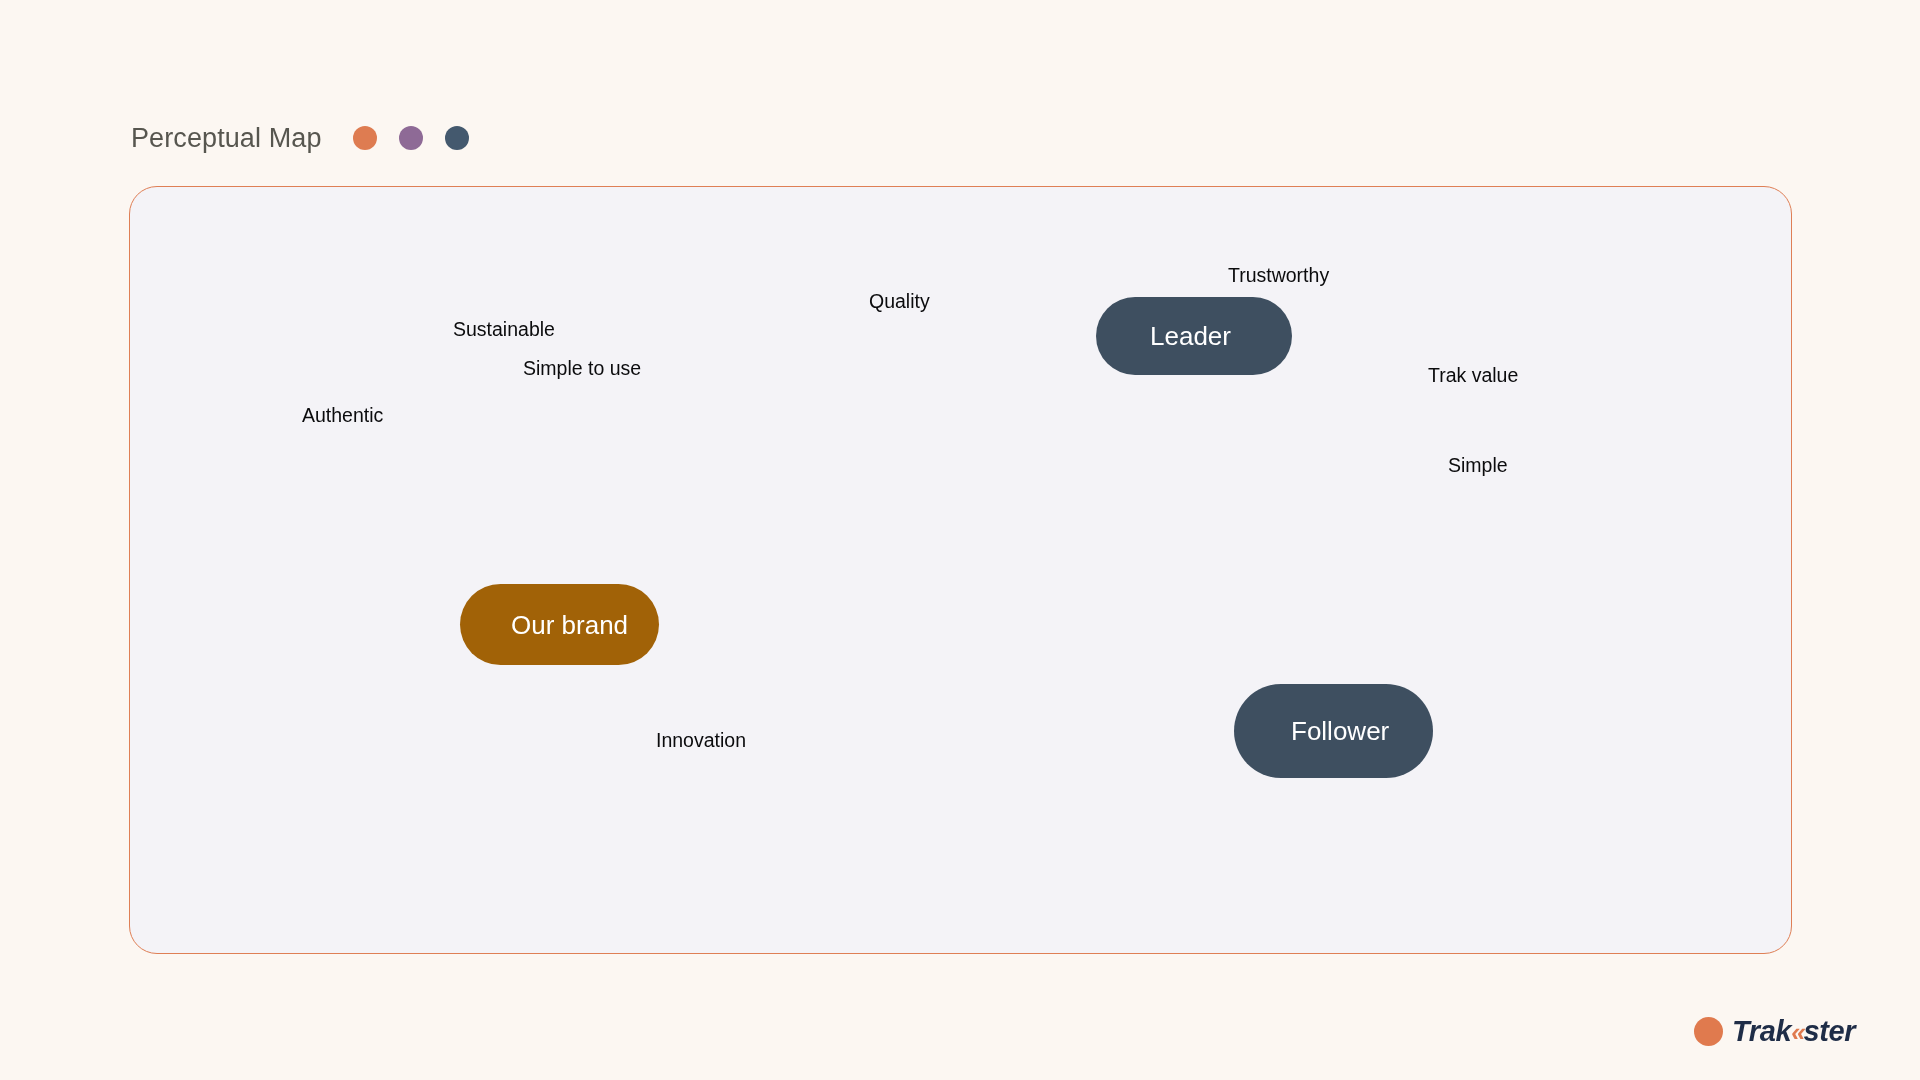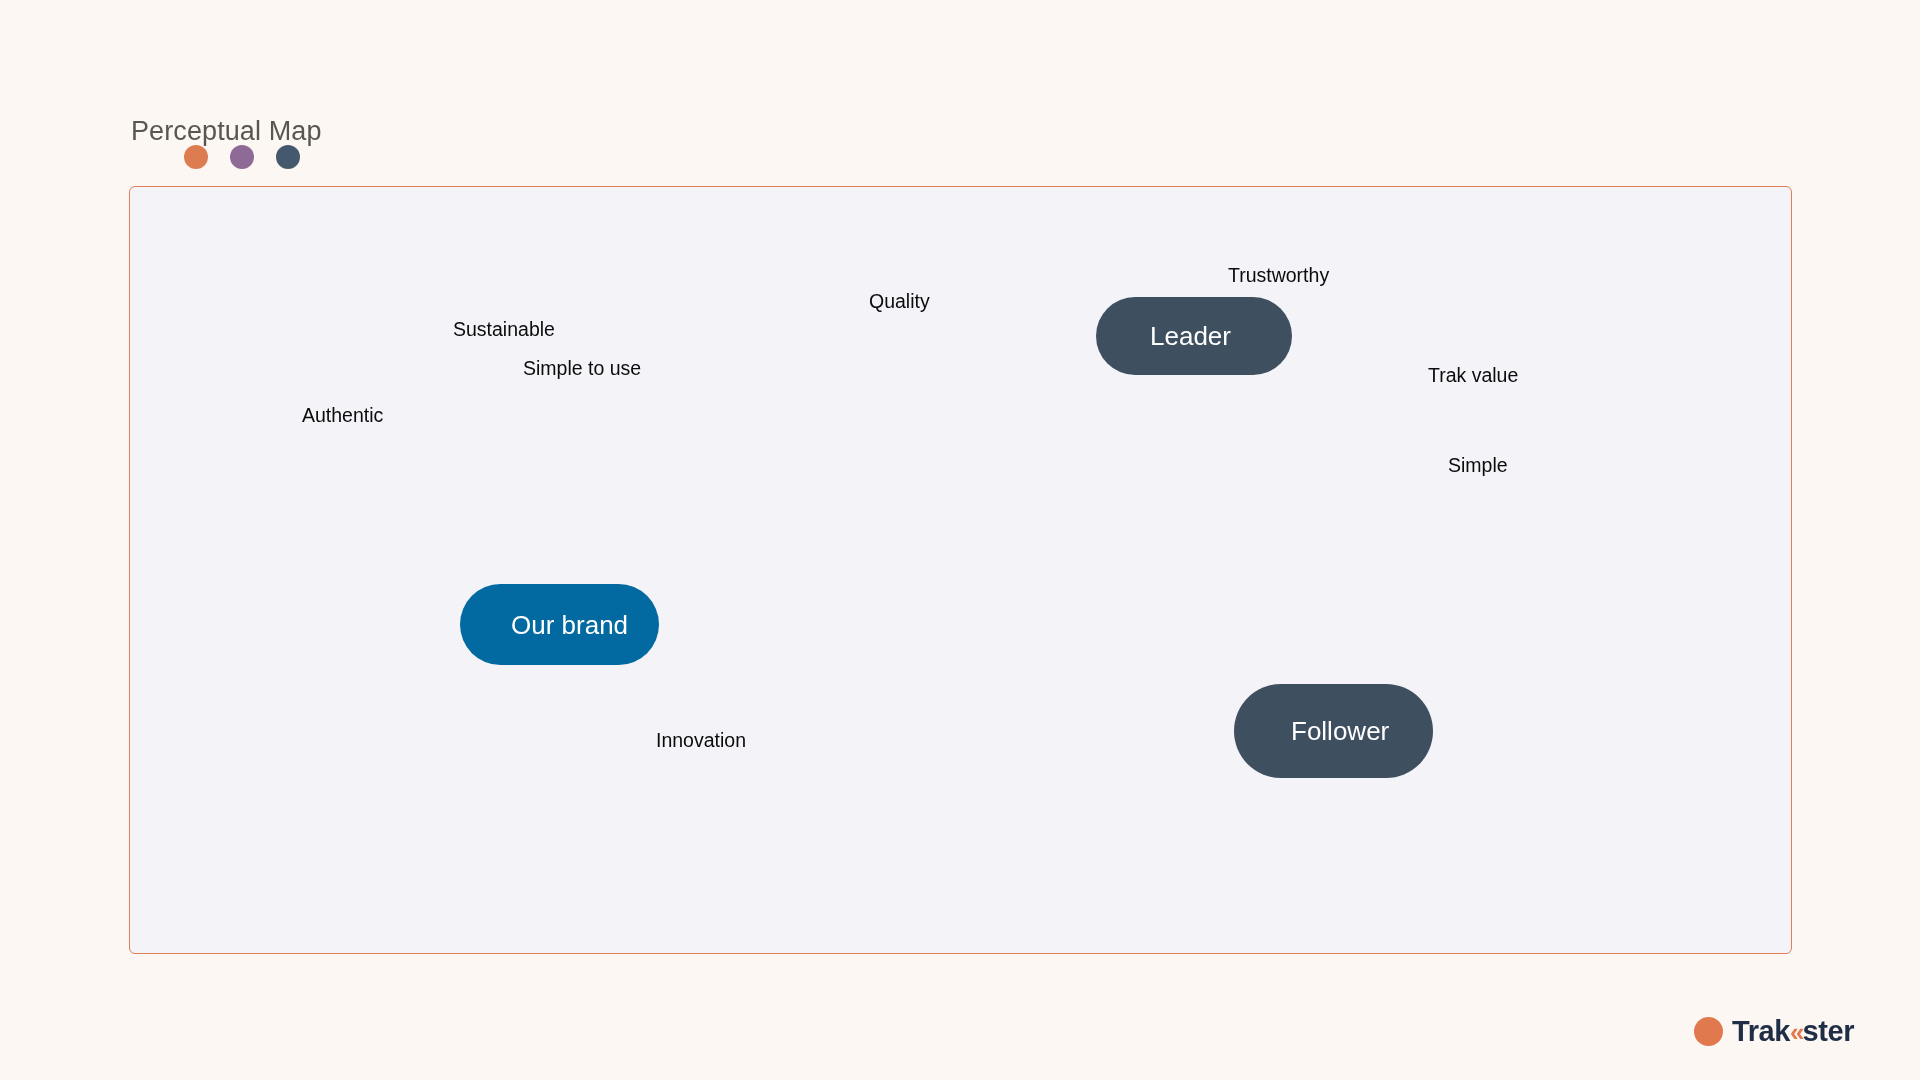--- a/index.html
+++ b/index.html
@@ -17,21 +17,20 @@
   }
 
   
   #header {
     position: absolute;
     left: 131px;
     top: 118px;
     display: flex;
     align-items: center;
     height: 40px;
-    flex-direction: column;
   }
   #page-title {
     font-size: 27px;
     color: #57564F;
     letter-spacing: 0.1px;
     white-space: nowrap;
     line-height: 1;
   }
   #legend {
     display: flex;
@@ -48,21 +47,21 @@
 
   
   #map-card {
     position: absolute;
     left: 129px;
     top: 186px;
     width: 1663px;
     height: 768px;
     background: #F4F3F7;
     border: 1.6px solid #DF7F55;
-    border-radius: 6px;
+    border-radius: 28px;
     box-sizing: border-box;
   }
   #map-canvas {
     position: absolute;
     inset: 0;
   }
 
   
   .attr-label {
     position: absolute;
@@ -137,29 +136,29 @@
       <div class="attr-label" style="left: 739px; top: 105px;">Quality</div>
       <div class="attr-label" style="left: 323px; top: 133px;">Sustainable</div>
       <div class="attr-label" style="left: 393px; top: 172px;">Simple to use</div>
       <div class="attr-label" style="left: 1298px; top: 179px;">Trak value</div>
       <div class="attr-label" style="left: 172px; top: 219px;">Authentic</div>
       <div class="attr-label" style="left: 1318px; top: 269px;">Simple</div>
       <div class="attr-label" style="left: 526px; top: 544px;">Innovation</div>
       <div class="brand-pill" style="left: 966px; top: 110px; width: 196px; height: 78px; background: rgb(62, 79, 96); padding-left: 54px;">
         <span>Leader</span>
       </div>
-      <div class="brand-pill" style="left: 330px; top: 397px; width: 199px; height: 81px; background: #0369a1; padding-left: 51px;">
+      <div class="brand-pill" style="left: 330px; top: 397px; width: 199px; height: 81px; background: #a16207; padding-left: 51px;">
         <span>Our brand</span>
       </div>
       <div class="brand-pill" style="left: 1104px; top: 497px; width: 199px; height: 94px; background: rgb(62, 79, 96); padding-left: 57px;">
         <span>Follower</span>
       </div>
     </div>
 </div>
 
 <div id="logo">
   <span id="logo-mark" style="background: rgb(224, 122, 78);"></span>
-  <span id="logo-text" style="color: rgb(31, 45, 71);">
+  <span id="logo-text" style="color: rgb(31, 45, 71); font-style: italic;">
     <span>Trak</span>
     <span id="logo-chevron" style="color: rgb(224, 122, 78);">«</span>
     <span>ster</span>
   </span>
 </div>
 
 </body></html>

